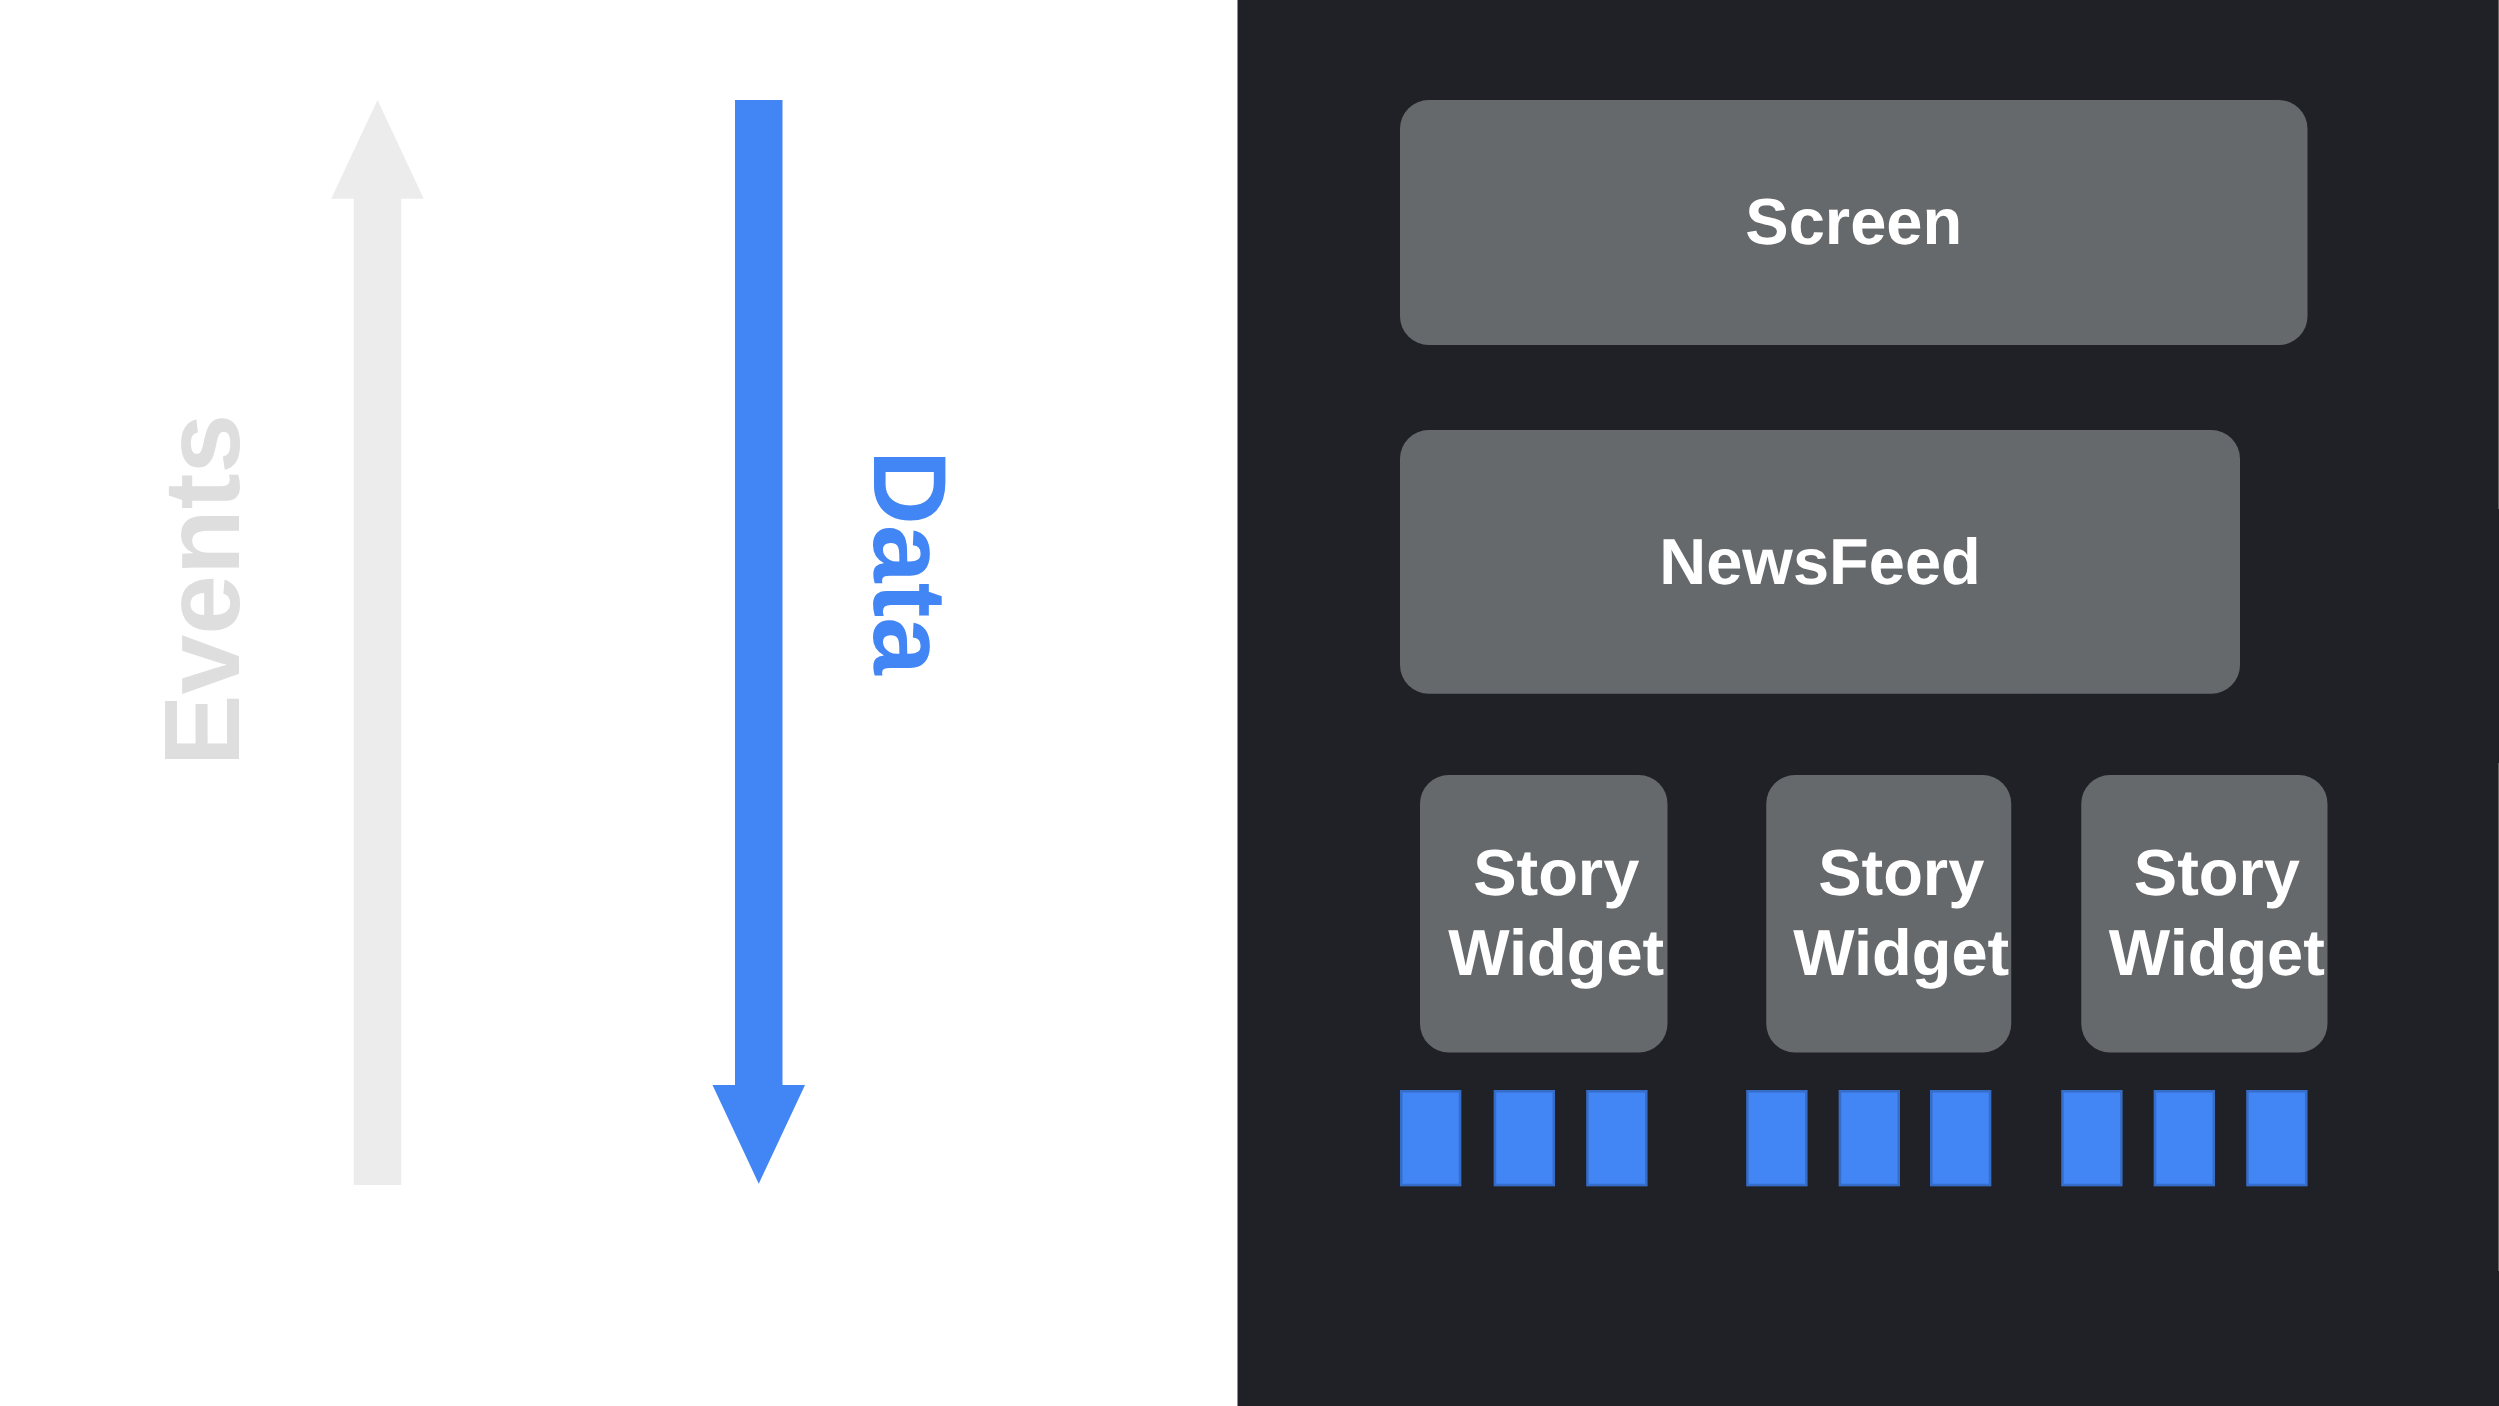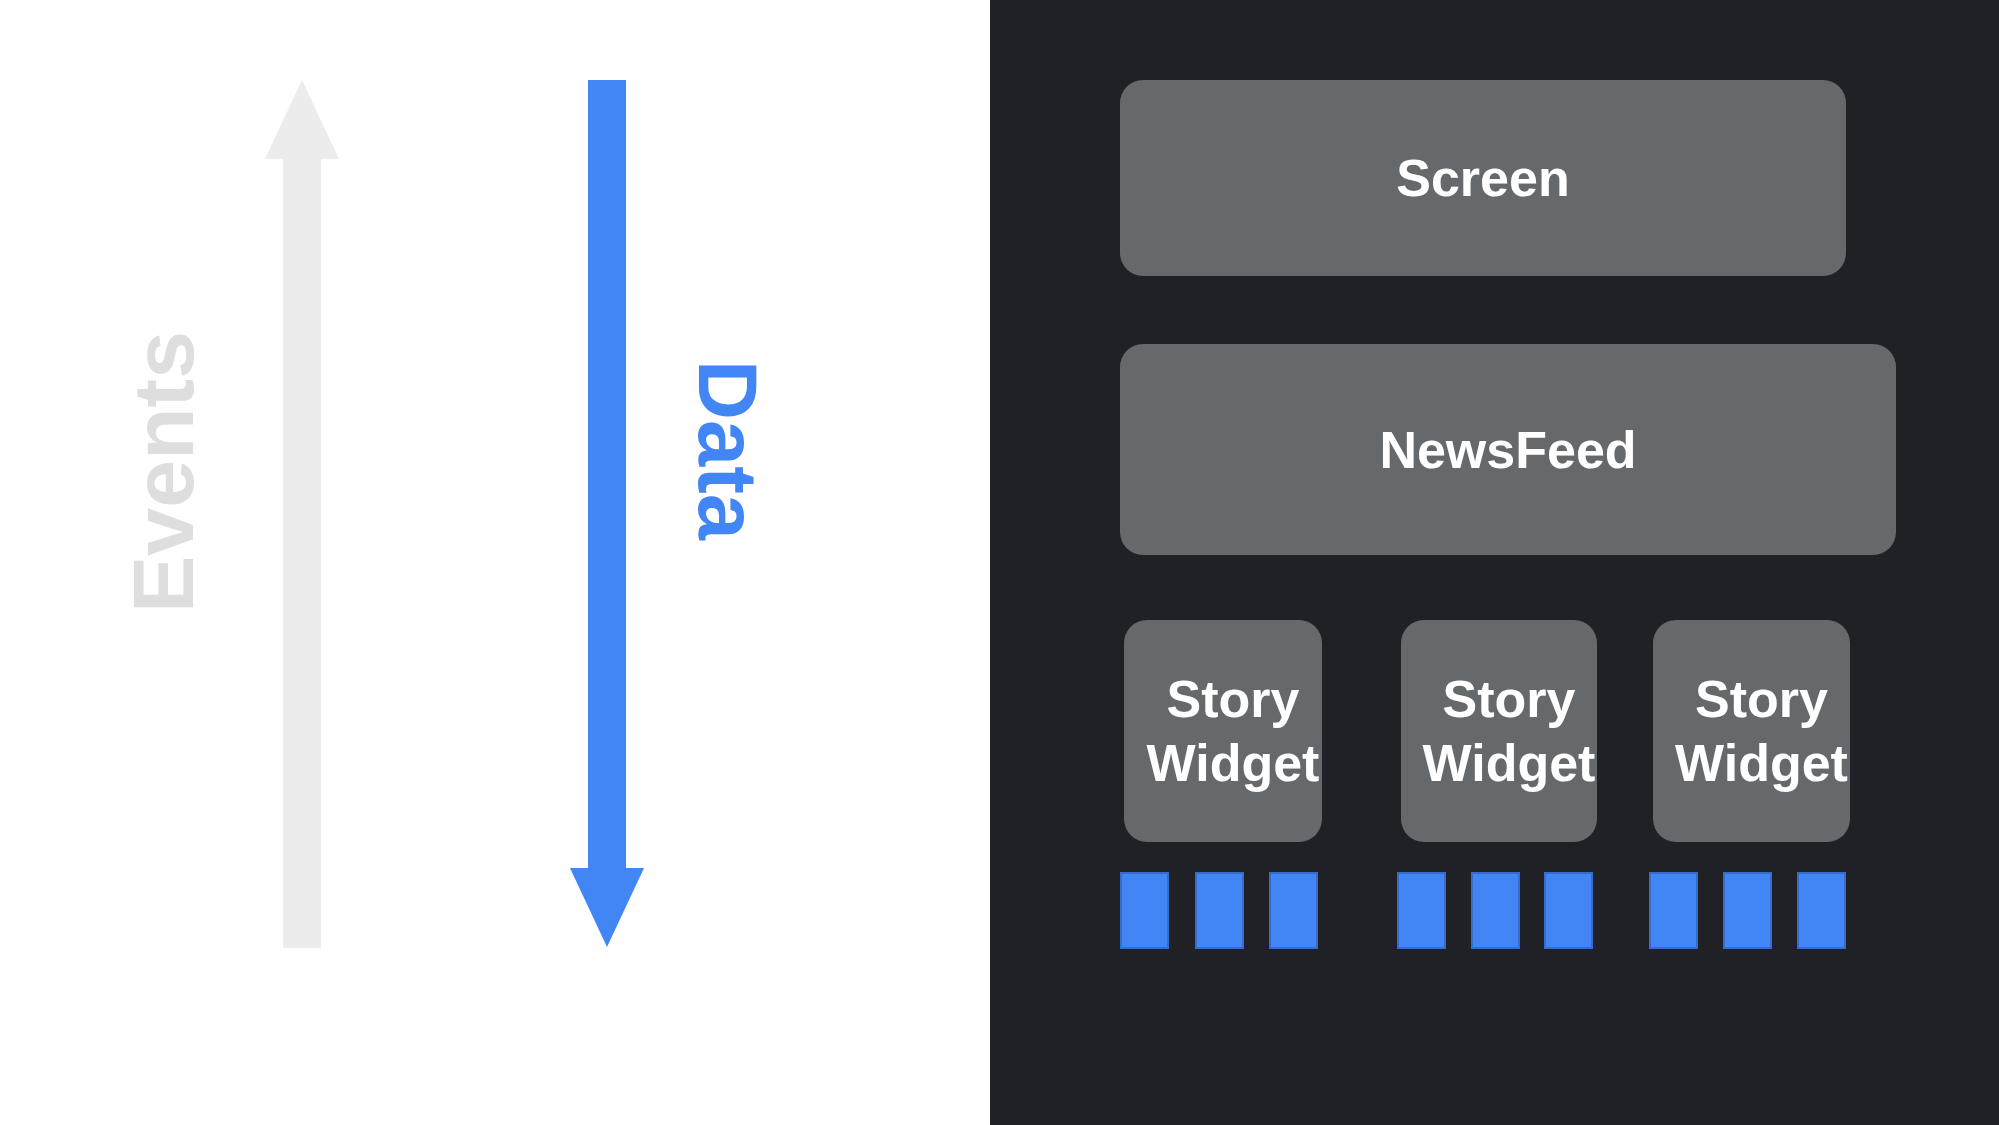--- a/index.html
+++ b/index.html
@@ -72,24 +72,24 @@
     position:absolute;
     background:var(--box-gray);
     color:var(--text-white);
     display:flex;align-items:center;justify-content:center;
     text-align:center;
     font-size:52px;font-weight:700;
     line-height:64px;
     border-radius:23px;
   }
   .screen-box{left:130px;top:80px;width:726px;height:196px;}
-  .newsfeed-box{left:130px;top:344px;width:776px;height:211px;}
+  .newsfeed-box{left:130px;top:344px;width:672px;height:211px;}
 
   .story-col{position:absolute;top:620px;}
-  .story-col .story-box{position:relative;left:4px;top:0;width:100%;height:222px;padding-left:20px;}
+  .story-col .story-box{position:relative;left:16px;top:0;width:100%;height:222px;padding-left:20px;}
   .story-col-1{left:130px;width:198px;}
   .story-col-2{left:407px;width:196px;}
   .story-col-3{left:659px;width:197px;}
 
   .squares-row{
     position:relative;
     margin-top:30px;
     width:100%;height:77px;
     display:flex;justify-content:space-between;
   }

